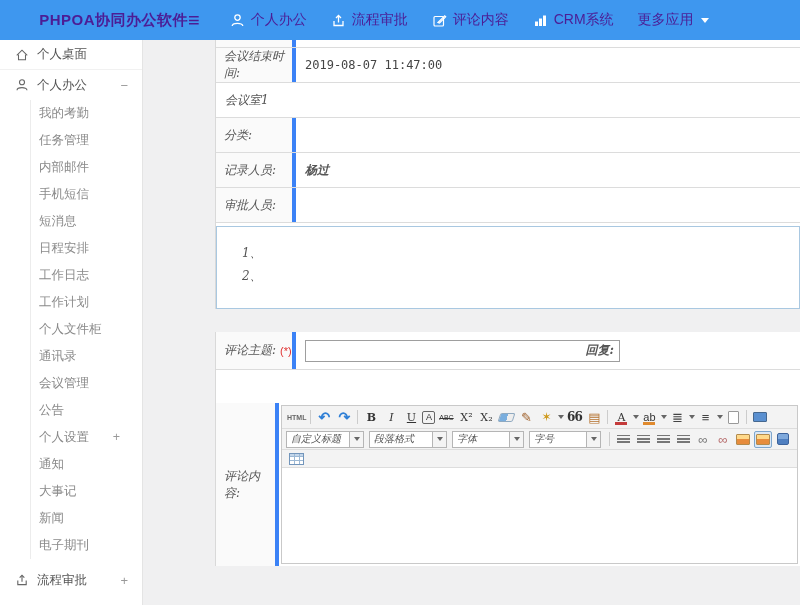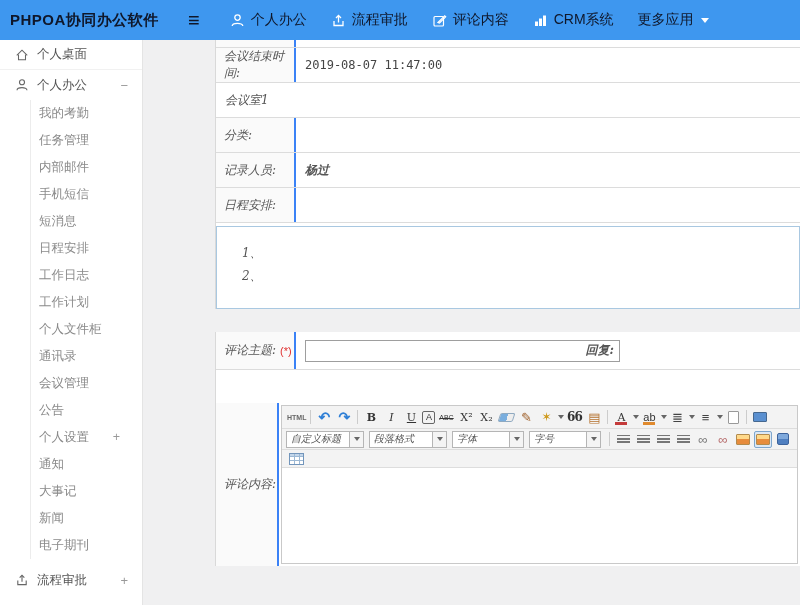--- a/index.html
+++ b/index.html
@@ -1,21 +1,21 @@
 <!DOCTYPE html>
 <html><head>
 <meta charset="utf-8">
 <style>
   * { margin:0; padding:0; box-sizing:border-box; }
   body { font-family:"Liberation Sans", sans-serif; background:#e9e9e9; }
   .app { position:relative; width:800px; height:605px; background:#f0f0f1; overflow:hidden; }
 
   
   .topbar { position:absolute; left:0; top:0; width:800px; height:40px; background:#3e97ef;
-            display:flex; align-items:center; color:#0f172a; }
+            display:flex; align-items:center; color:#4c1d95;text-align:right; }
   .brand { width:188px; padding-left:10px; font-size:15px; font-weight:bold; letter-spacing:.5px; white-space:nowrap; }
   .hamb { font-size:20px; font-weight:bold; margin-right:30px; cursor:pointer; line-height:1; }
   .nav-item { display:flex; align-items:center; margin-right:24px; font-size:14px; cursor:pointer; white-space:nowrap; }
   .nav-item svg { margin-right:6px; }
   .caret { width:0; height:0; border-left:4px solid transparent; border-right:4px solid transparent;
            border-top:5px solid #fff; margin-left:7px; }
 
   
   .sidebar { position:absolute; left:0; top:40px; width:143px; height:565px; background:#fff;
              border-right:1px solid #e4e4e4; font-size:12.5px; }
@@ -25,21 +25,21 @@
   .side-sep { border-bottom:1px solid #f1f1f1; }
   .submenu { margin-left:30px; border-left:1px solid #ececec; }
   .sub-item { height:27px; line-height:27px; padding-left:8px; color:#8a8a8a; cursor:pointer; position:relative; }
   .sub-item .toggle { position:absolute; right:22px; color:#999; }
 
   
   .main { position:absolute; left:215px; top:40px; width:585px; height:565px; }
   .panel { background:#fff; border-left:1px solid #d9d9d9; }
   .row { display:flex; border-bottom:1px solid #dcdcdc; height:35px; }
   .row.partial { height:8px; }
-  .cell-l { width:80px; background:#fafafa; border-right:2px solid #3b82f6;
+  .cell-l { width:80px; background:#fafafa; border-right:4px solid #3b82f6;
             display:flex; align-items:center; padding-left:8px; }
   .cell-v { flex:1; display:flex; align-items:center; padding-left:9px; background:#fff; }
   .kai { font-family:"DejaVu Serif", serif; font-style:italic; font-size:12px; color:#555; }
   .val-date { font-family:"DejaVu Sans Mono", monospace; font-style:normal; font-size:12px; color:#444; }
 
   .notes-box { margin-top:3px; height:83px; border:1px solid #a9c8e1; background:#fff;
                padding:15px 0 0 25px; line-height:23px; }
   .gap { height:23px; }
 
   .panel2 { display:flex; flex-direction:column; height:234px;gap:33px; }
@@ -228,21 +228,21 @@
       <div class="row">
         <div class="cell-l">
             <span class="kai">记录人员:</span>
           </div>
         <div class="cell-v">
             <span class="kai" style="font-weight:bold;">杨过</span>
           </div>
       </div>
       <div class="row">
         <div class="cell-l">
-            <span class="kai">日程安排:</span>
+            <span class="kai">审批人员:</span>
           </div>
       </div>
 
       <div class="notes-box">
         <div class="kai">1、</div>
         <div class="kai">2、</div>
       </div>
     </div>
 
     <div class="gap"></div>

